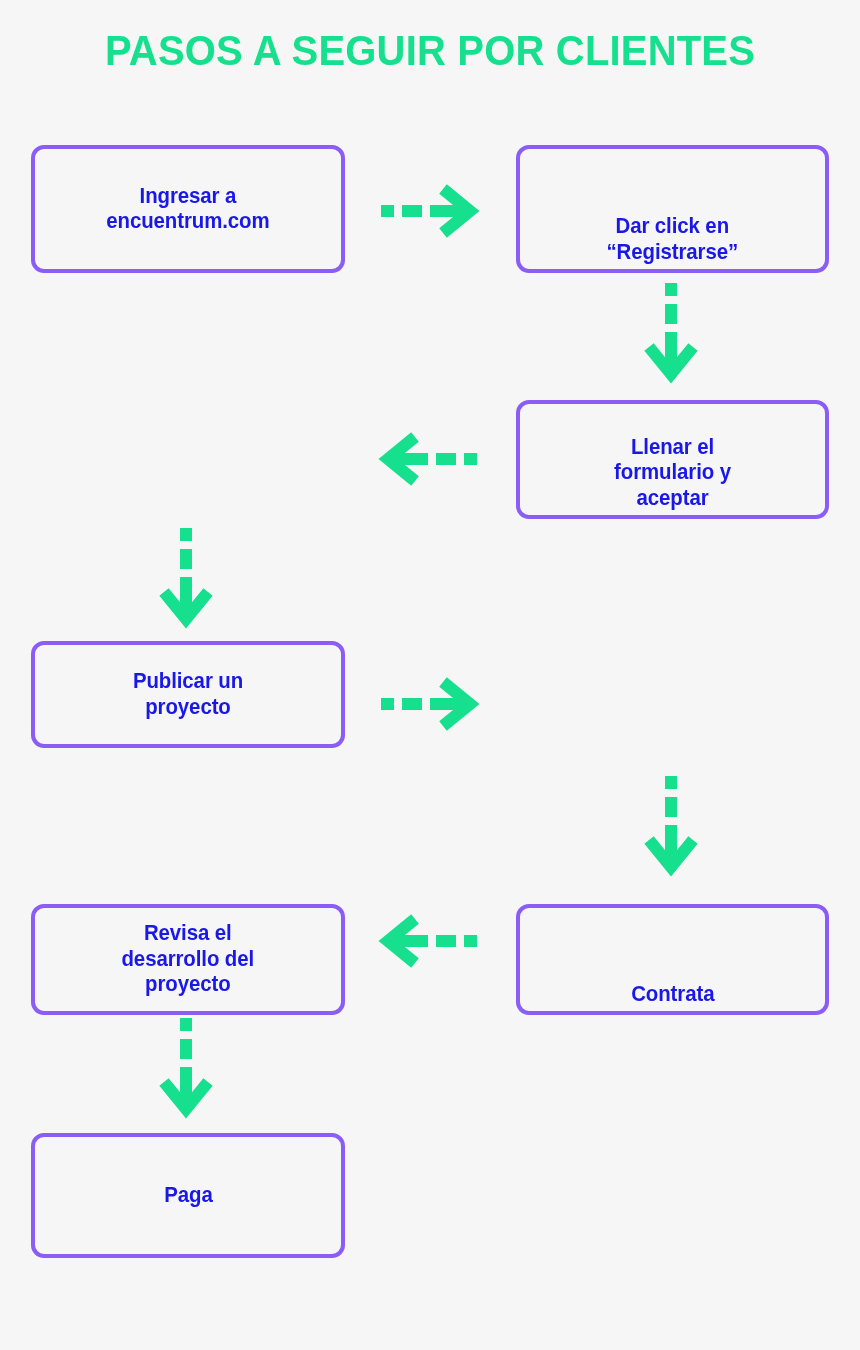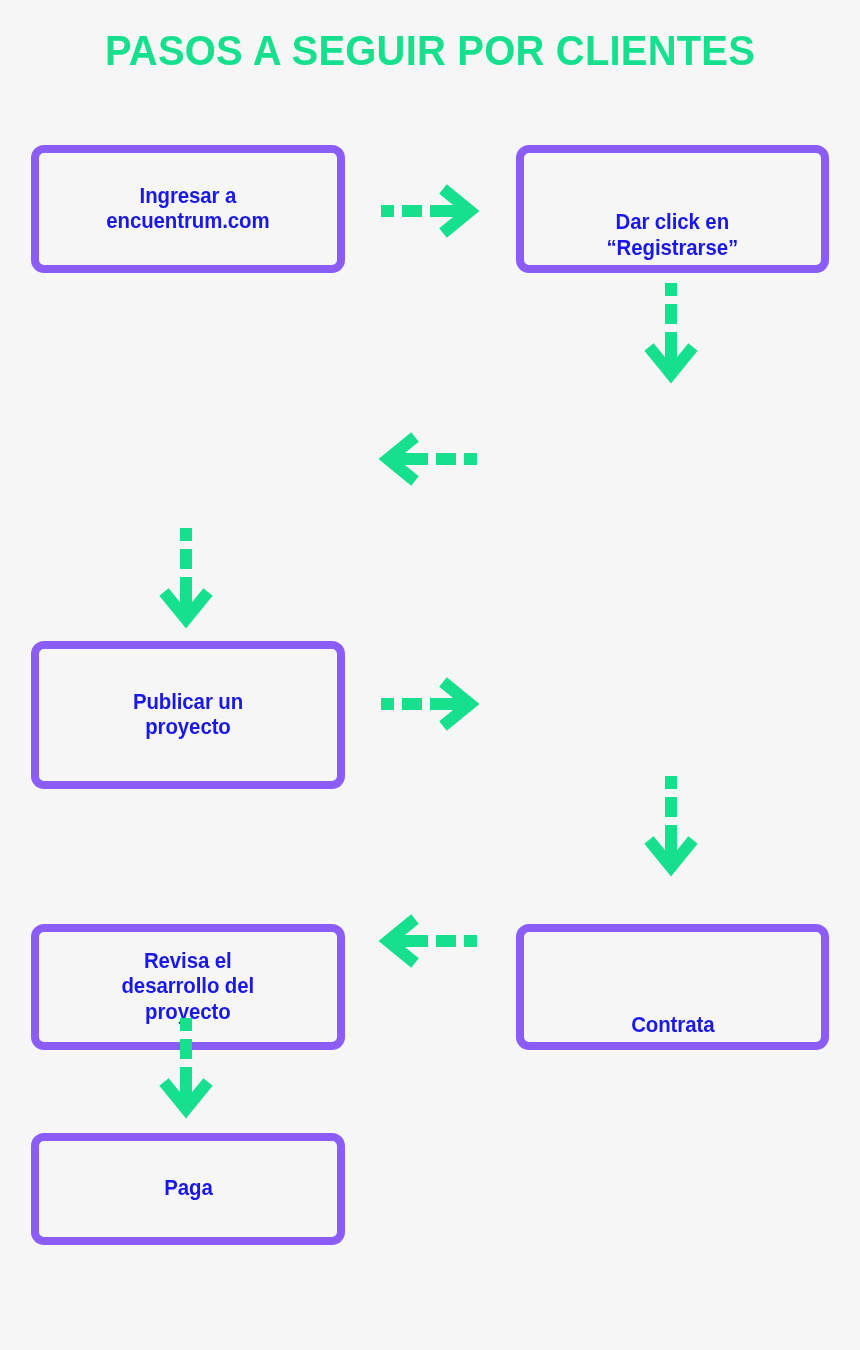--- a/index.html
+++ b/index.html
@@ -36,21 +36,21 @@
     transform: scaleX(0.93);
     transform-origin: center top;
     white-space: nowrap;
     user-select: none;
   }
 
   
   .box {
     position: absolute;
     box-sizing: border-box;
-    border: 8px solid #8b5cf6;
+    border: 4px solid #8b5cf6;
     border-radius: 13px;
     background: transparent;
     display: flex;
     align-items: center;
     justify-content: center;
     text-align: center;
     padding: 4px 10px;
   }
   .box-label {
     color: #1a18e8;
@@ -61,23 +61,23 @@
     transform: scaleX(0.95);
     white-space: pre-line;
     user-select: none;
   }
 
   
   .col-left  { left: 31px;  width: 314px; }
   .col-right { left: 516px; width: 313px; align-items: flex-end; }
   .row-1 { top: 145px;  height: 128px; }
   .row-2 { top: 400px;  height: 119px; }
-  .row-3 { top: 641px;  height: 148px; }
-  .row-4 { top: 924px;  height: 126px; }
-  .row-5 { top: 1133px; height: 112px; justify-content: center; }
+  .row-3 { top: 641px;  height: 107px; }
+  .row-4 { top: 904px;  height: 111px; }
+  .row-5 { top: 1133px; height: 125px; justify-content: center; }
 
   
   .arrow {
     position: absolute;
     pointer-events: none;
   }
   .arrow svg { display: block; overflow: visible; }
 
   .arrow-right-1 { left: 381px; top: 186px; }
   .arrow-right-2 { left: 381px; top: 679px; }
@@ -99,20 +99,25 @@
   <div class="box col-left row-1">
     <span class="box-label">Ingresar a
 encuentrum.com</span>
   </div>
 
   <div class="box col-right row-1">
     <span class="box-label">Dar click en
 “Registrarse”</span>
   </div>
 
+  <div class="box col-right row-2">
+    <span class="box-label">Llenar el
+formulario y
+aceptar</span>
+  </div>
 
 
   <div class="box col-left row-3">
     <span class="box-label">Publicar un
 proyecto</span>
   </div>
 
 
   <div class="box col-right row-4">
     <span class="box-label">Contrata</span>

